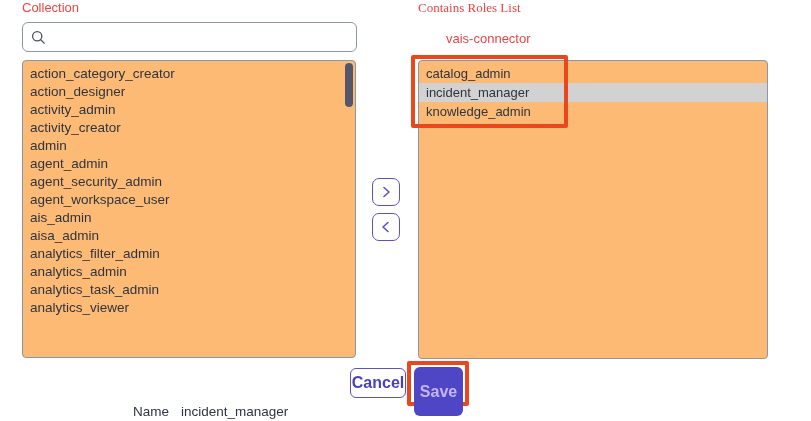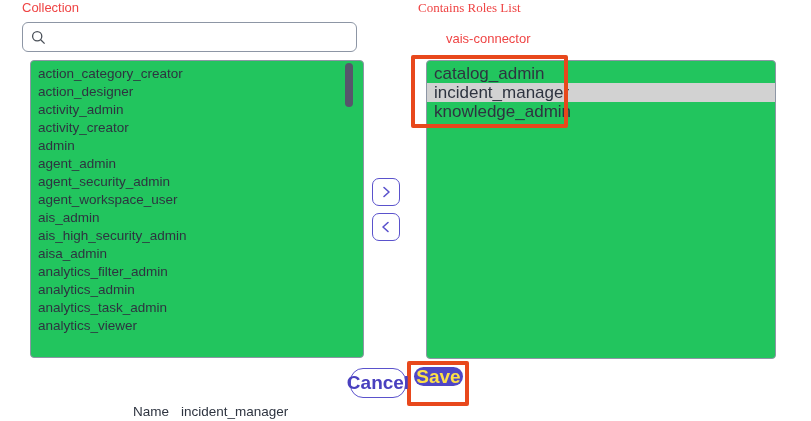--- a/index.html
+++ b/index.html
@@ -22,57 +22,57 @@
     background: #fff;
   }
   .search-box input {
     border: none; outline: none; flex: 1; font-size: 13px;
     font-family: "Liberation Sans", sans-serif; color: #2e3440;
     background: transparent; margin-left: 6px;
   }
 
   .listbox {
     border: 1px solid #8d96a5; border-radius: 4px;
-    background: #22c55e; overflow: hidden; margin-left: 8px;
+    background: #fdba74; overflow: hidden;
   }
   .left-list  { left: 22px;  top: 60px; width: 334px; height: 298px; padding-top: 4px; }
   .right-list { left: 418px; top: 60px; width: 350px; height: 299px; padding-top: 3px; }
 
   .left-list .row  { line-height: 18px; font-size: 13.5px; padding-left: 7px; white-space: nowrap; }
-  .right-list .row { line-height: 19px; font-size: 17px; padding-left: 7px; white-space: nowrap; }
+  .right-list .row { line-height: 19px; font-size: 13px; padding-left: 7px; white-space: nowrap; }
   .row.selected { background: #d2d2d2; }
 
   .scroll-thumb {
     left: 345px; top: 63px; width: 8px; height: 44px;
     background: #56566b; border-radius: 4px;
   }
 
   
   .xfer-btn {
     width: 28px; height: 28px;
     border: 1.5px solid #5a52cc; border-radius: 7px;
     background: #fff; color: #5a52cc;
     display: flex; align-items: center; justify-content: center;
     cursor: pointer;
   }
   .xfer-btn svg { display: block; }
 
   
   .btn {
-    border-radius: 13px; font-size: 19px; font-weight: 700;
+    border-radius: 6px; font-size: 16px; font-weight: 700;
     display: flex; align-items: center; justify-content: center;
     font-family: "Liberation Sans", sans-serif; cursor: pointer;
   }
   .btn-cancel {
     left: 350px; top: 368px; width: 56px; height: 30px;
     background: #ffffff; border: 1.5px solid #5a52cc; color: #4940bf;
   }
   .btn-save {
-    left: 414px; top: 367px; width: 49px; height: 19px;
-    background: #4f46c6; border: none; color: #fde047;
+    left: 414px; top: 367px; width: 49px; height: 49px;
+    background: #4f46c6; border: none; color: #c4b5fd;
   }
 
   
   .annot {
     border: 4px solid #e8481c; border-radius: 2px;
     pointer-events: none; background: transparent;
   }
   .annot-roles { left: 411px; top: 55px;  width: 157px; height: 73px; }
   .annot-save  { left: 407px; top: 361px; width: 62px;  height: 45px; }
 
@@ -96,21 +96,20 @@
 <div class="abs listbox left-list">
   <div class="row">action_category_creator</div>
   <div class="row">action_designer</div>
   <div class="row">activity_admin</div>
   <div class="row">activity_creator</div>
   <div class="row">admin</div>
   <div class="row">agent_admin</div>
   <div class="row">agent_security_admin</div>
   <div class="row">agent_workspace_user</div>
   <div class="row">ais_admin</div>
-  <div class="row">ais_high_security_admin</div>
   <div class="row">aisa_admin</div>
   <div class="row">analytics_filter_admin</div>
   <div class="row">analytics_admin</div>
   <div class="row">analytics_task_admin</div>
   <div class="row">analytics_viewer</div>
 </div>
 
 <div class="abs scroll-thumb"></div>
 
 <button class="abs xfer-btn" style="left:372px; top:178px;">

